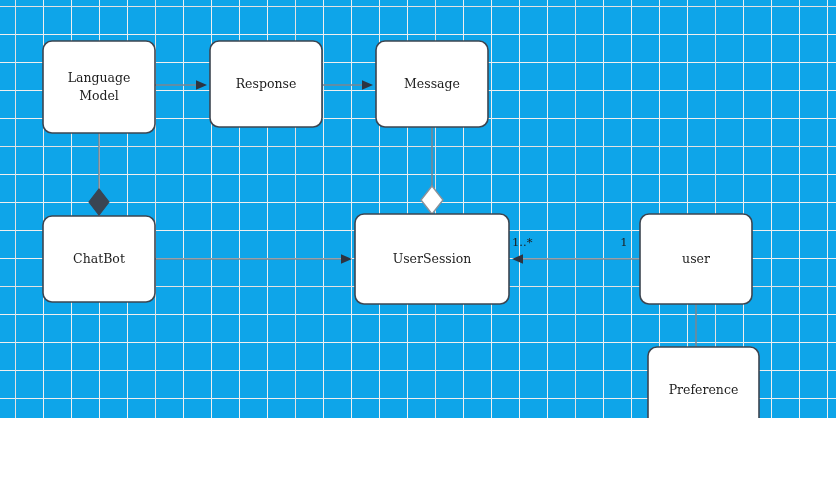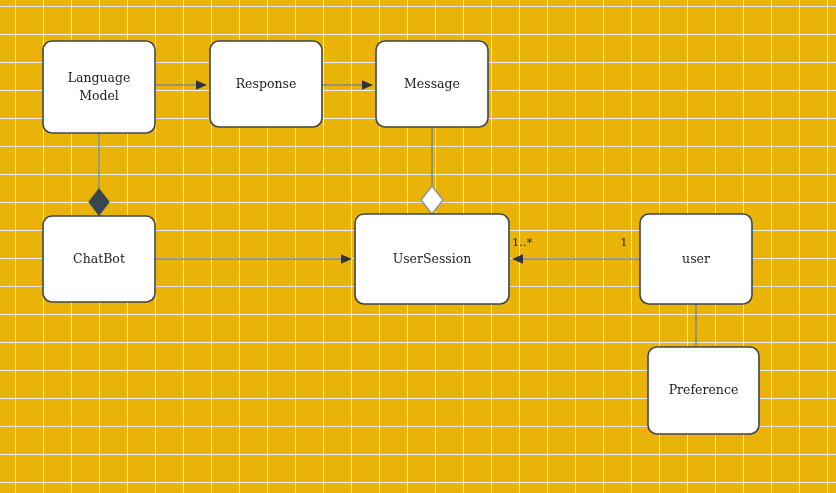--- a/index.html
+++ b/index.html
@@ -4,23 +4,23 @@
 <title>UML Class Diagram</title>
 <style>
   html, body {
     margin: 0;
     padding: 0;
     background: #ffffff;
   }
   #canvas {
     position: relative;
     width: 836px;
-    height: 493px;
+    height: 418px;
     overflow: hidden;
-    background-color: #eab308;
+    background-color: #0ea5e9;
     font-family: "DejaVu Serif", "Liberation Serif", serif;
   }
   
   #grid {
     position: absolute;
     left: 0; top: 0;
     width: 836px;
     height: 493px;
     background-image:
       linear-gradient(to right, #e2e2e2 1px, transparent 1px),

